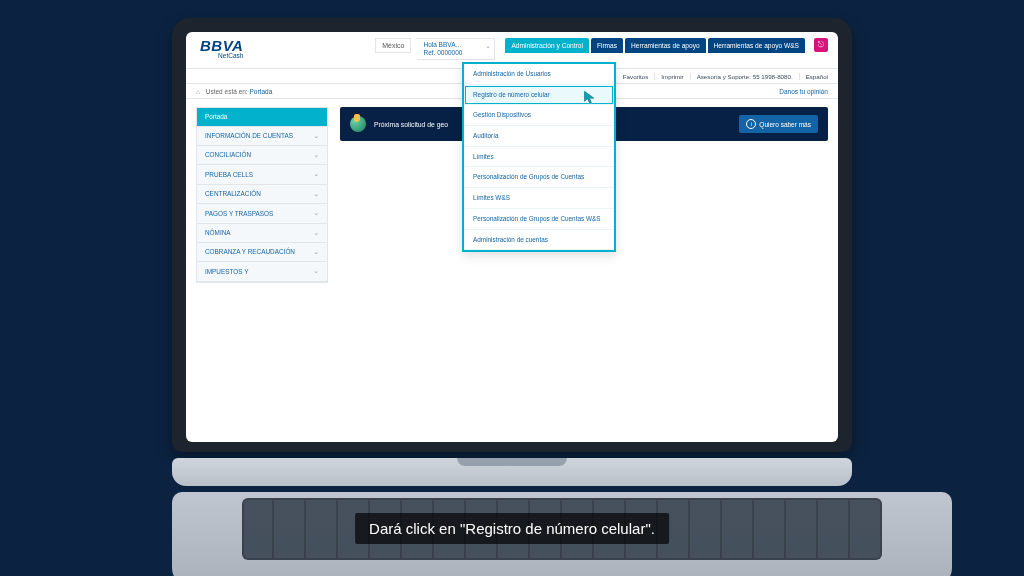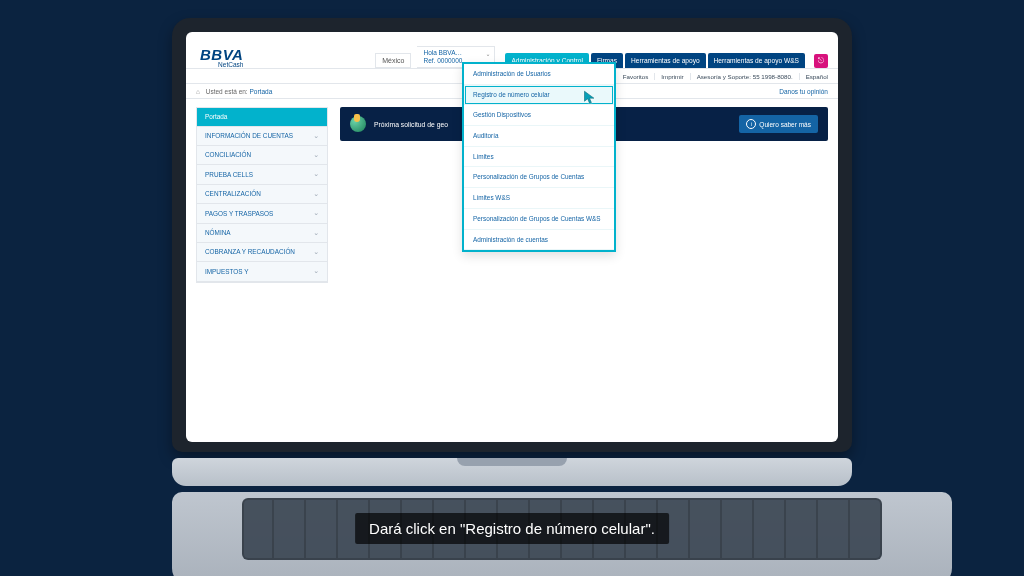--- a/index.html
+++ b/index.html
@@ -53,21 +53,21 @@
     margin:0 auto;width:640px;height:62px;background:#3a4552;border-radius:6px;
     background-image:
       repeating-linear-gradient(90deg,#3a4552 0 30px,#2d3640 30px 32px),
       repeating-linear-gradient(0deg,#3a4552 0 15px,#2d3640 15px 17px);
     box-shadow:inset 0 0 0 2px #2d3640;
     opacity:.9;
   }
 
   
   .topbar{
-    height:30px;display:flex;align-items:flex-end;padding:6px 10px 0 14px;gap:6px;
+    height:30px;display:flex;align-items:flex-start;padding:6px 10px 0 14px;gap:6px;
     position:relative;
   }
   .logo{display:flex;flex-direction:column;line-height:1}
   .logo-main{font-weight:700;font-size:15px;color:#004481;letter-spacing:.5px;font-style:italic}
   .logo-sub{font-size:6.5px;color:#004481;text-align:right}
   .topbar-spacer{flex:1}
   .country-cell{font-size:7px;color:#555;padding:3px 6px;border:1px solid var(--border);}
   .ref-cell{font-size:6.5px;color:var(--bbva-blue);padding:2px 6px;border:1px solid var(--border);border-left:none;line-height:1.2;min-width:65px;position:relative}
   .ref-cell .caret{position:absolute;right:4px;top:4px;font-size:6px;color:#888}
 

